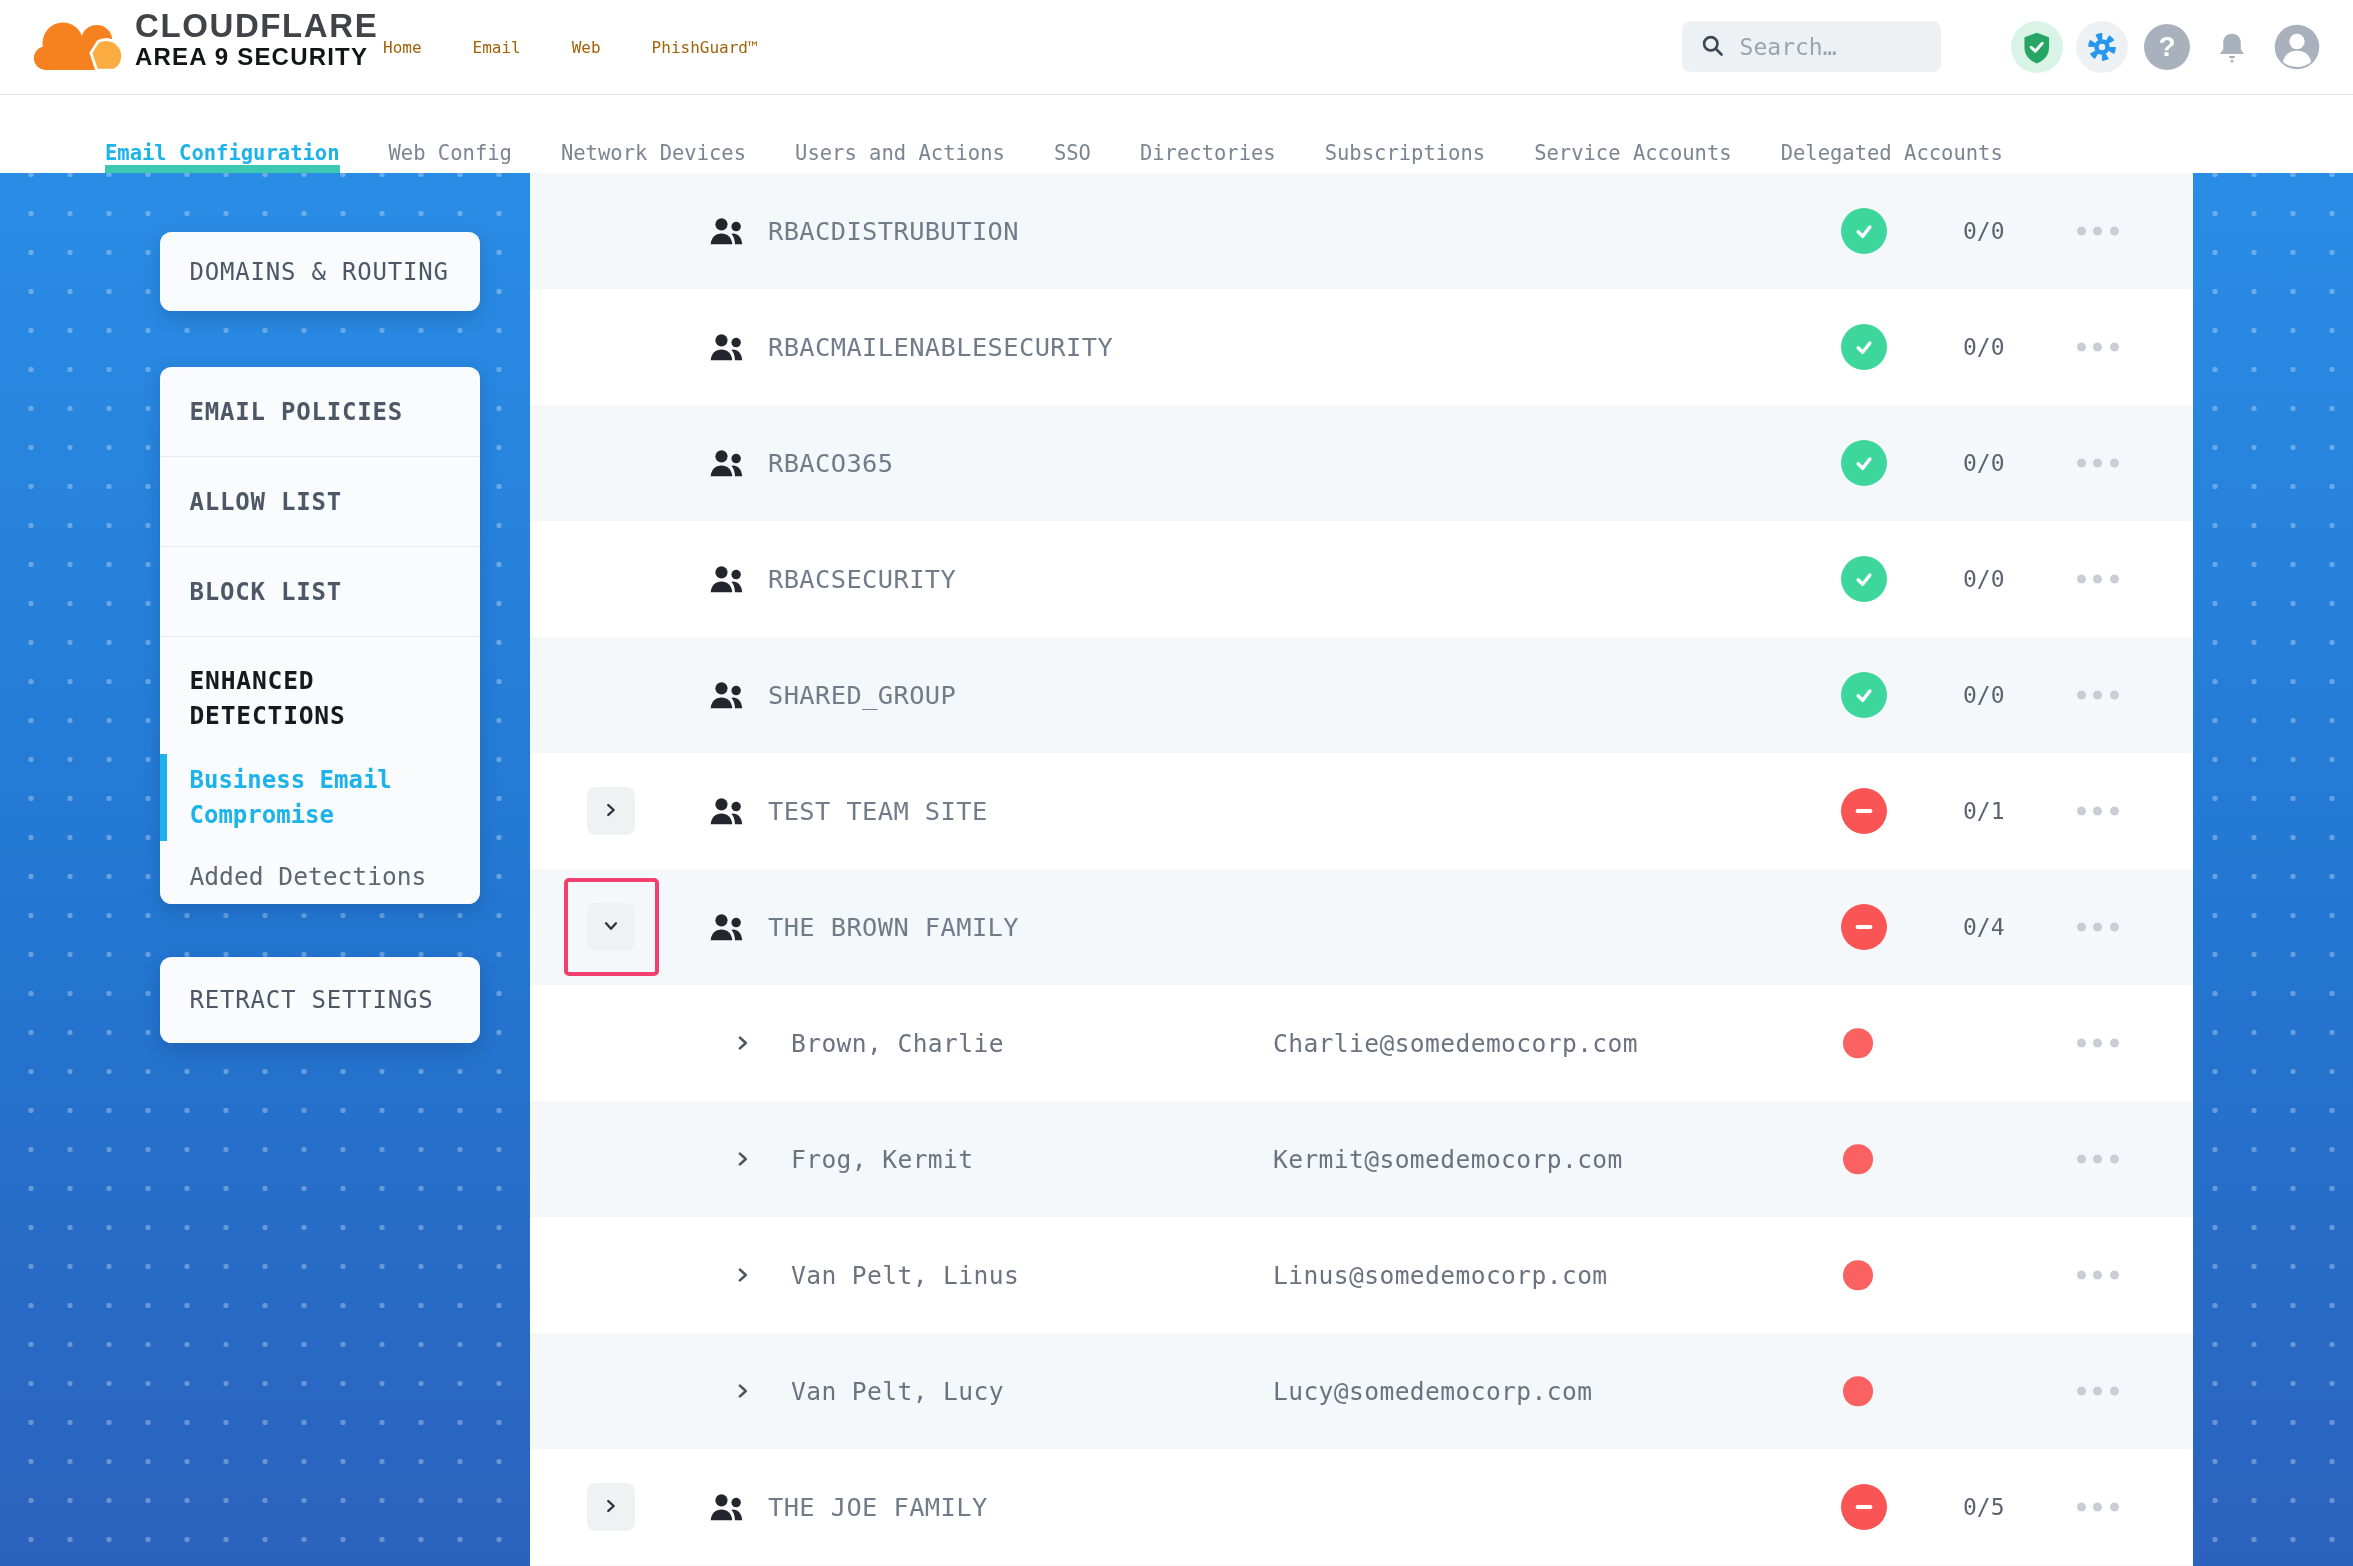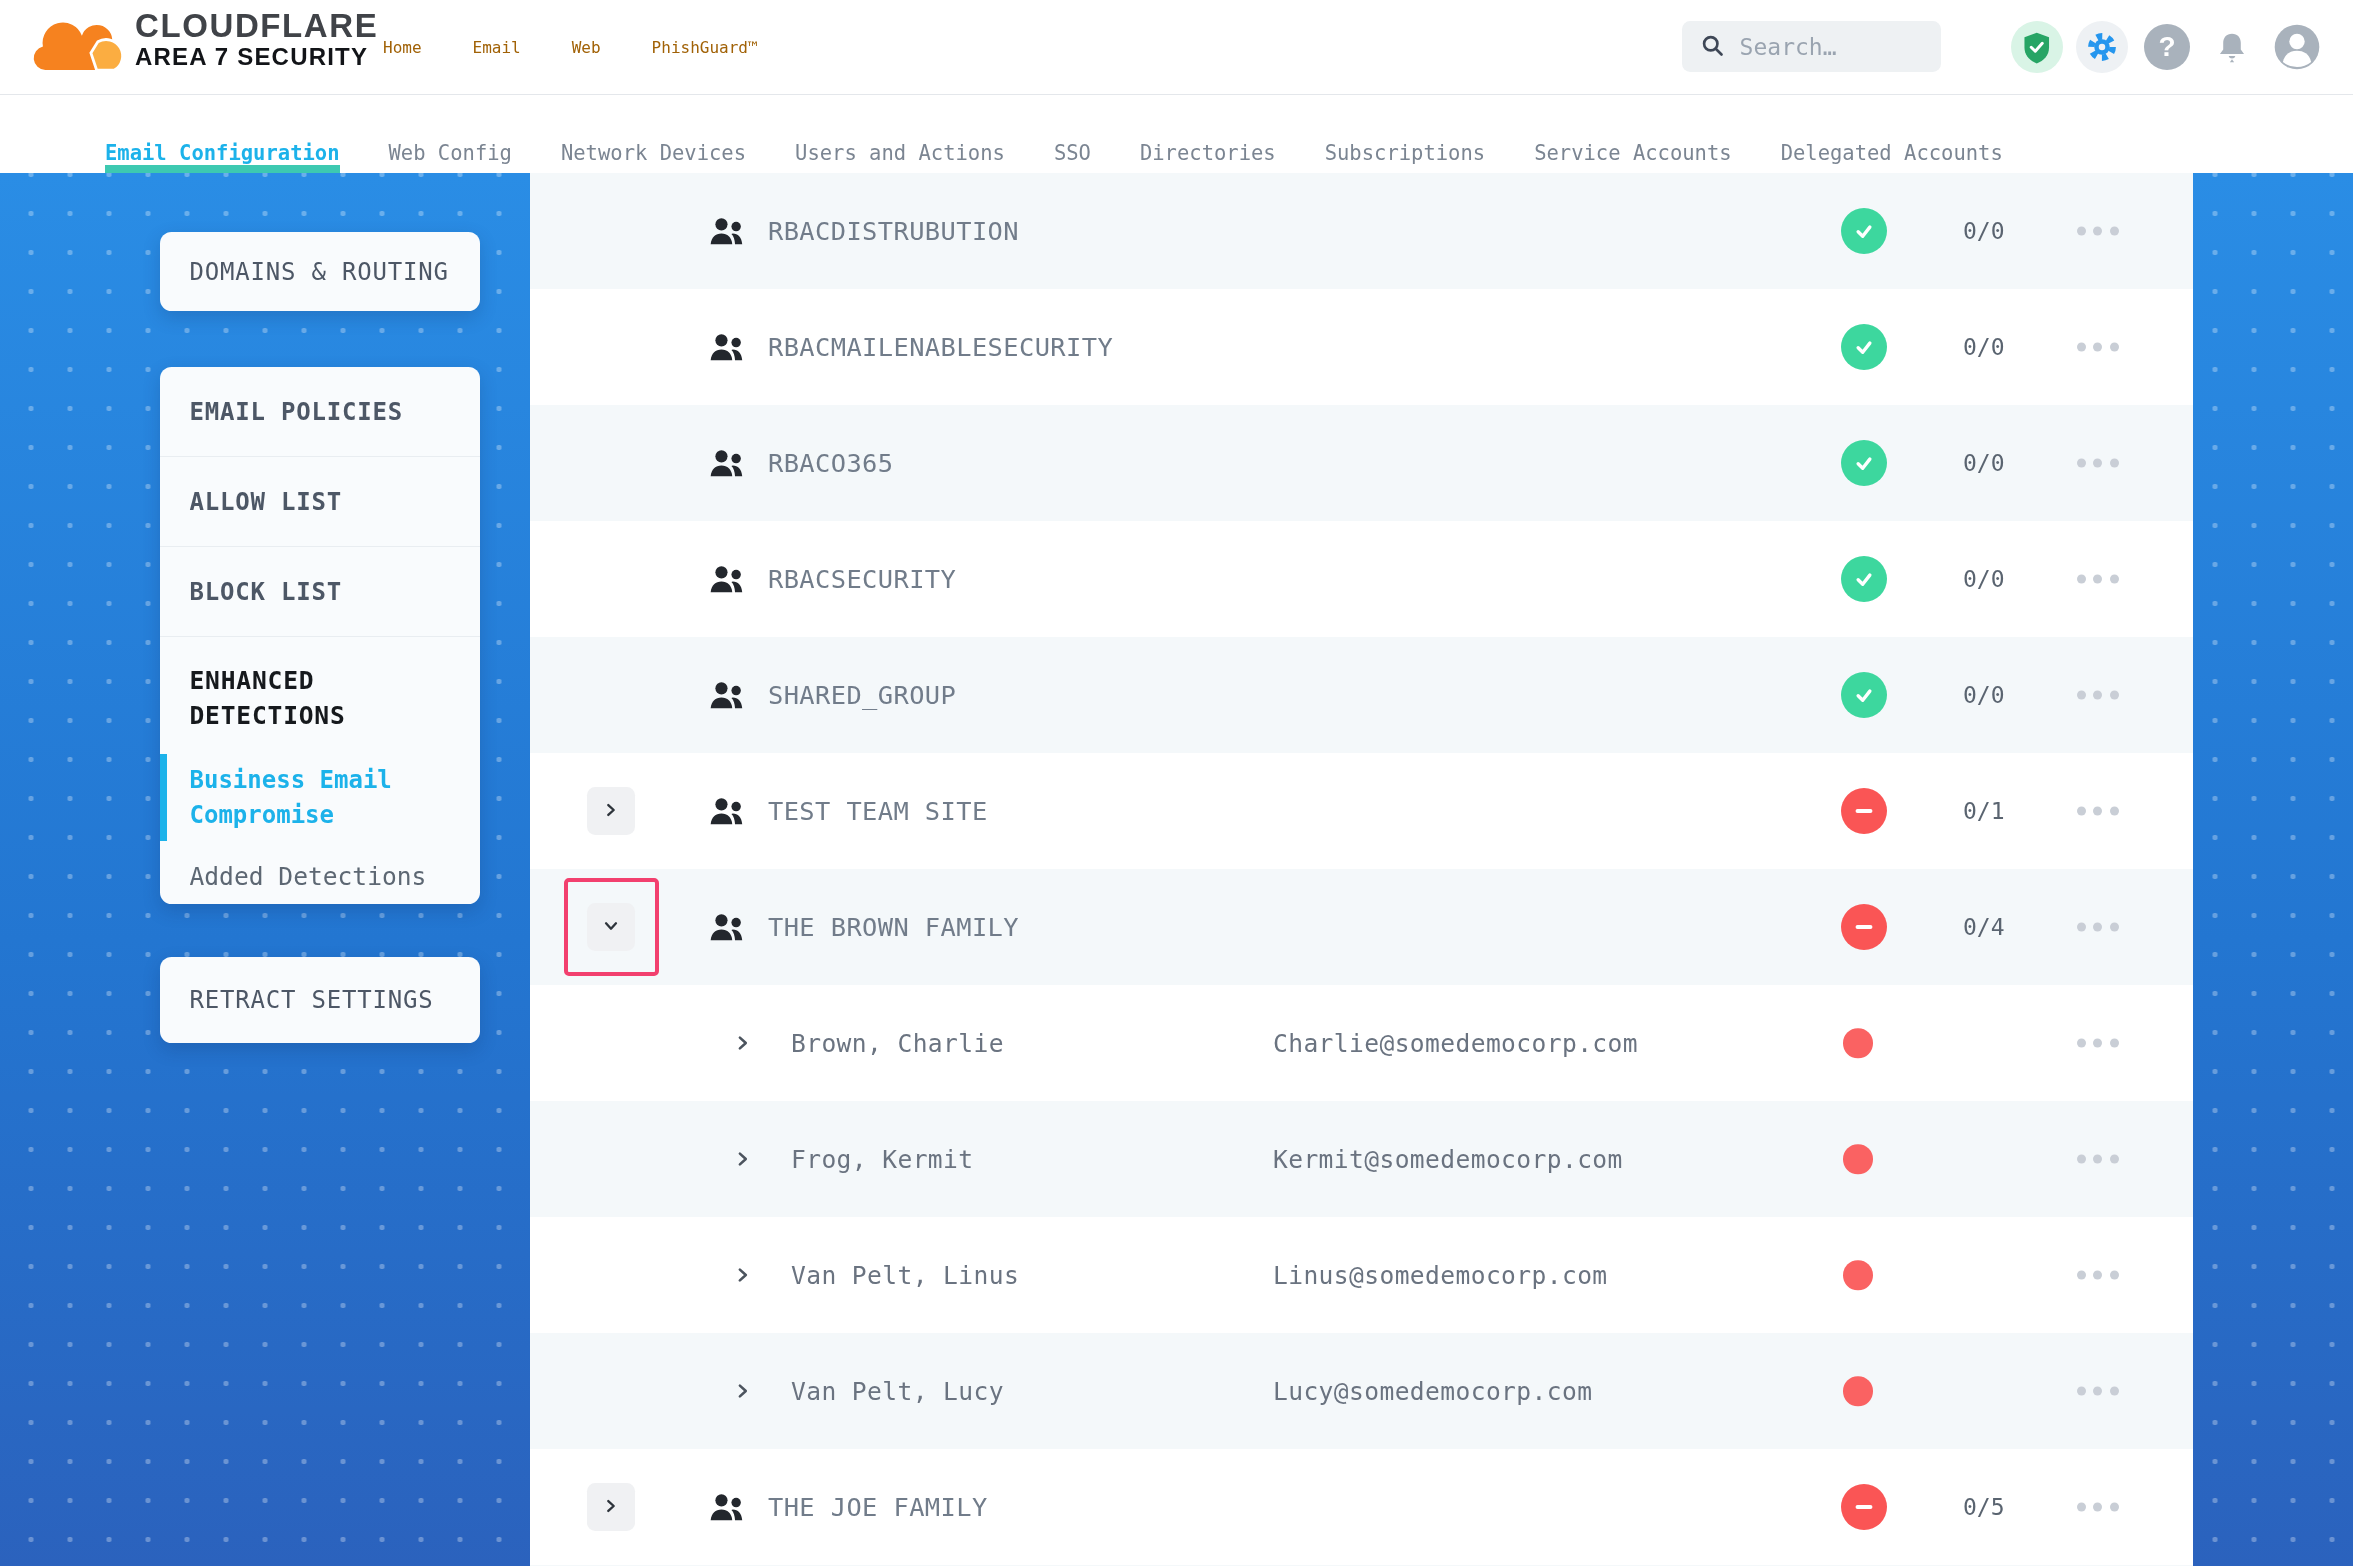--- a/index.html
+++ b/index.html
@@ -93,21 +93,21 @@
 <div class="header">
   <div class="logo-wrap">
     <span>
       <svg width="103" height="70" viewBox="0 0 128 88">
         <path d="M100 78H16A15 15 0 0 1 13 48.4 25.5 25.5 0 0 1 62 35a19.5 19.5 0 0 1 38 8c0 2-.3 3.8-.8 5.6A15.5 15.5 0 0 1 100 78z" fill="#F6821F"></path>
         <path d="M103 78H80.5l-7.2-21.5 8.7-14A19.5 19.5 0 0 1 103 78z" fill="#FBAD41" stroke="#fff" stroke-width="3.5"></path>
       </svg>
     </span>
     <span class="logo-text">
       <span class="l1">CLOUDFLARE</span>
-      <span class="l2">AREA 7 SECURITY</span>
+      <span class="l2">AREA 9 SECURITY</span>
     </span>
   </div>
   <nav class="main-nav" id="main-nav">
       <a class="navlink">Home</a>
       <a class="navlink">Email</a>
       <a class="navlink">Web</a>
       <a class="navlink">PhishGuard™</a>
     </nav>
   <div class="search">
     <span>

